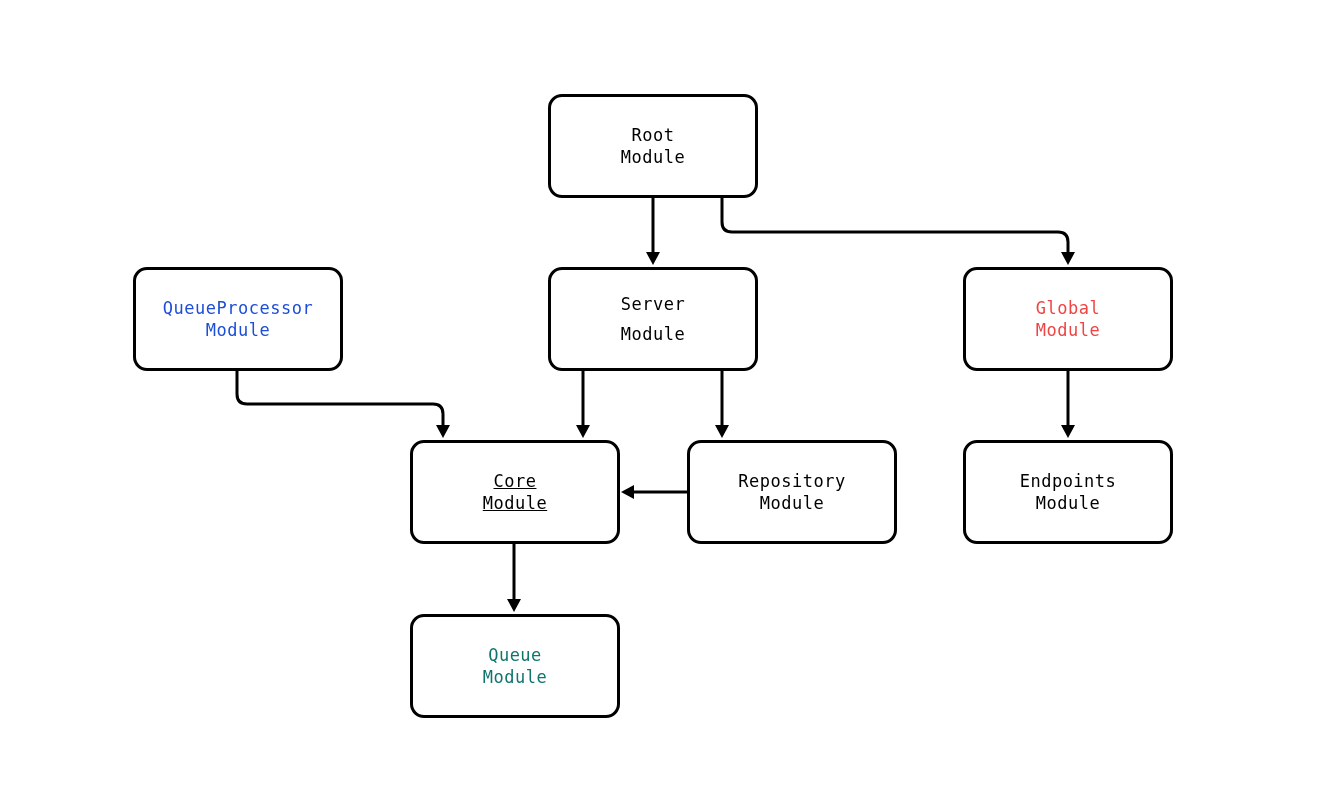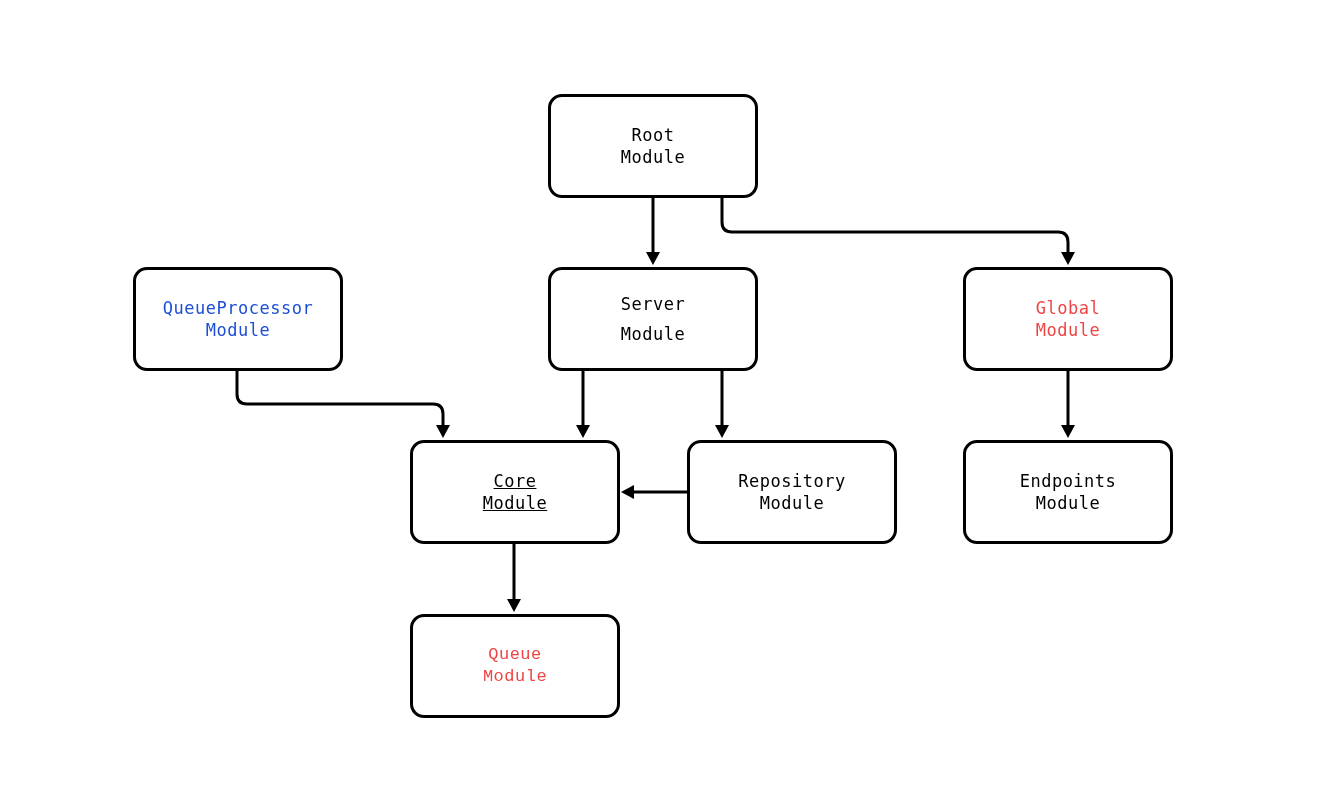--- a/index.html
+++ b/index.html
@@ -109,19 +109,19 @@
         <div class="node-line">Module</div>
       </div>
       <div class="node" style="left: 687px; top: 440px; width: 210px; height: 104px; background: rgb(255, 255, 255); border-color: rgb(0, 0, 0); color: rgb(0, 0, 0);">
         <div class="node-line">Repository</div>
         <div class="node-line">Module</div>
       </div>
       <div class="node" style="left: 963px; top: 440px; width: 210px; height: 104px; background: rgb(255, 255, 255); border-color: rgb(0, 0, 0); color: rgb(0, 0, 0);">
         <div class="node-line">Endpoints</div>
         <div class="node-line">Module</div>
       </div>
-      <div class="node" style="left: 410px; top: 614px; width: 210px; height: 104px; background: rgb(255, 255, 255); border-color: rgb(0, 0, 0); color: #ef4444; font-family: Liberation Mono, monospace;">
+      <div class="node" style="left: 410px; top: 614px; width: 210px; height: 104px; background: rgb(255, 255, 255); border-color: rgb(0, 0, 0); color: #0f766e;">
         <div class="node-line">Queue</div>
         <div class="node-line">Module</div>
       </div>
     </div>
 
 </div>
 
 </body></html>

